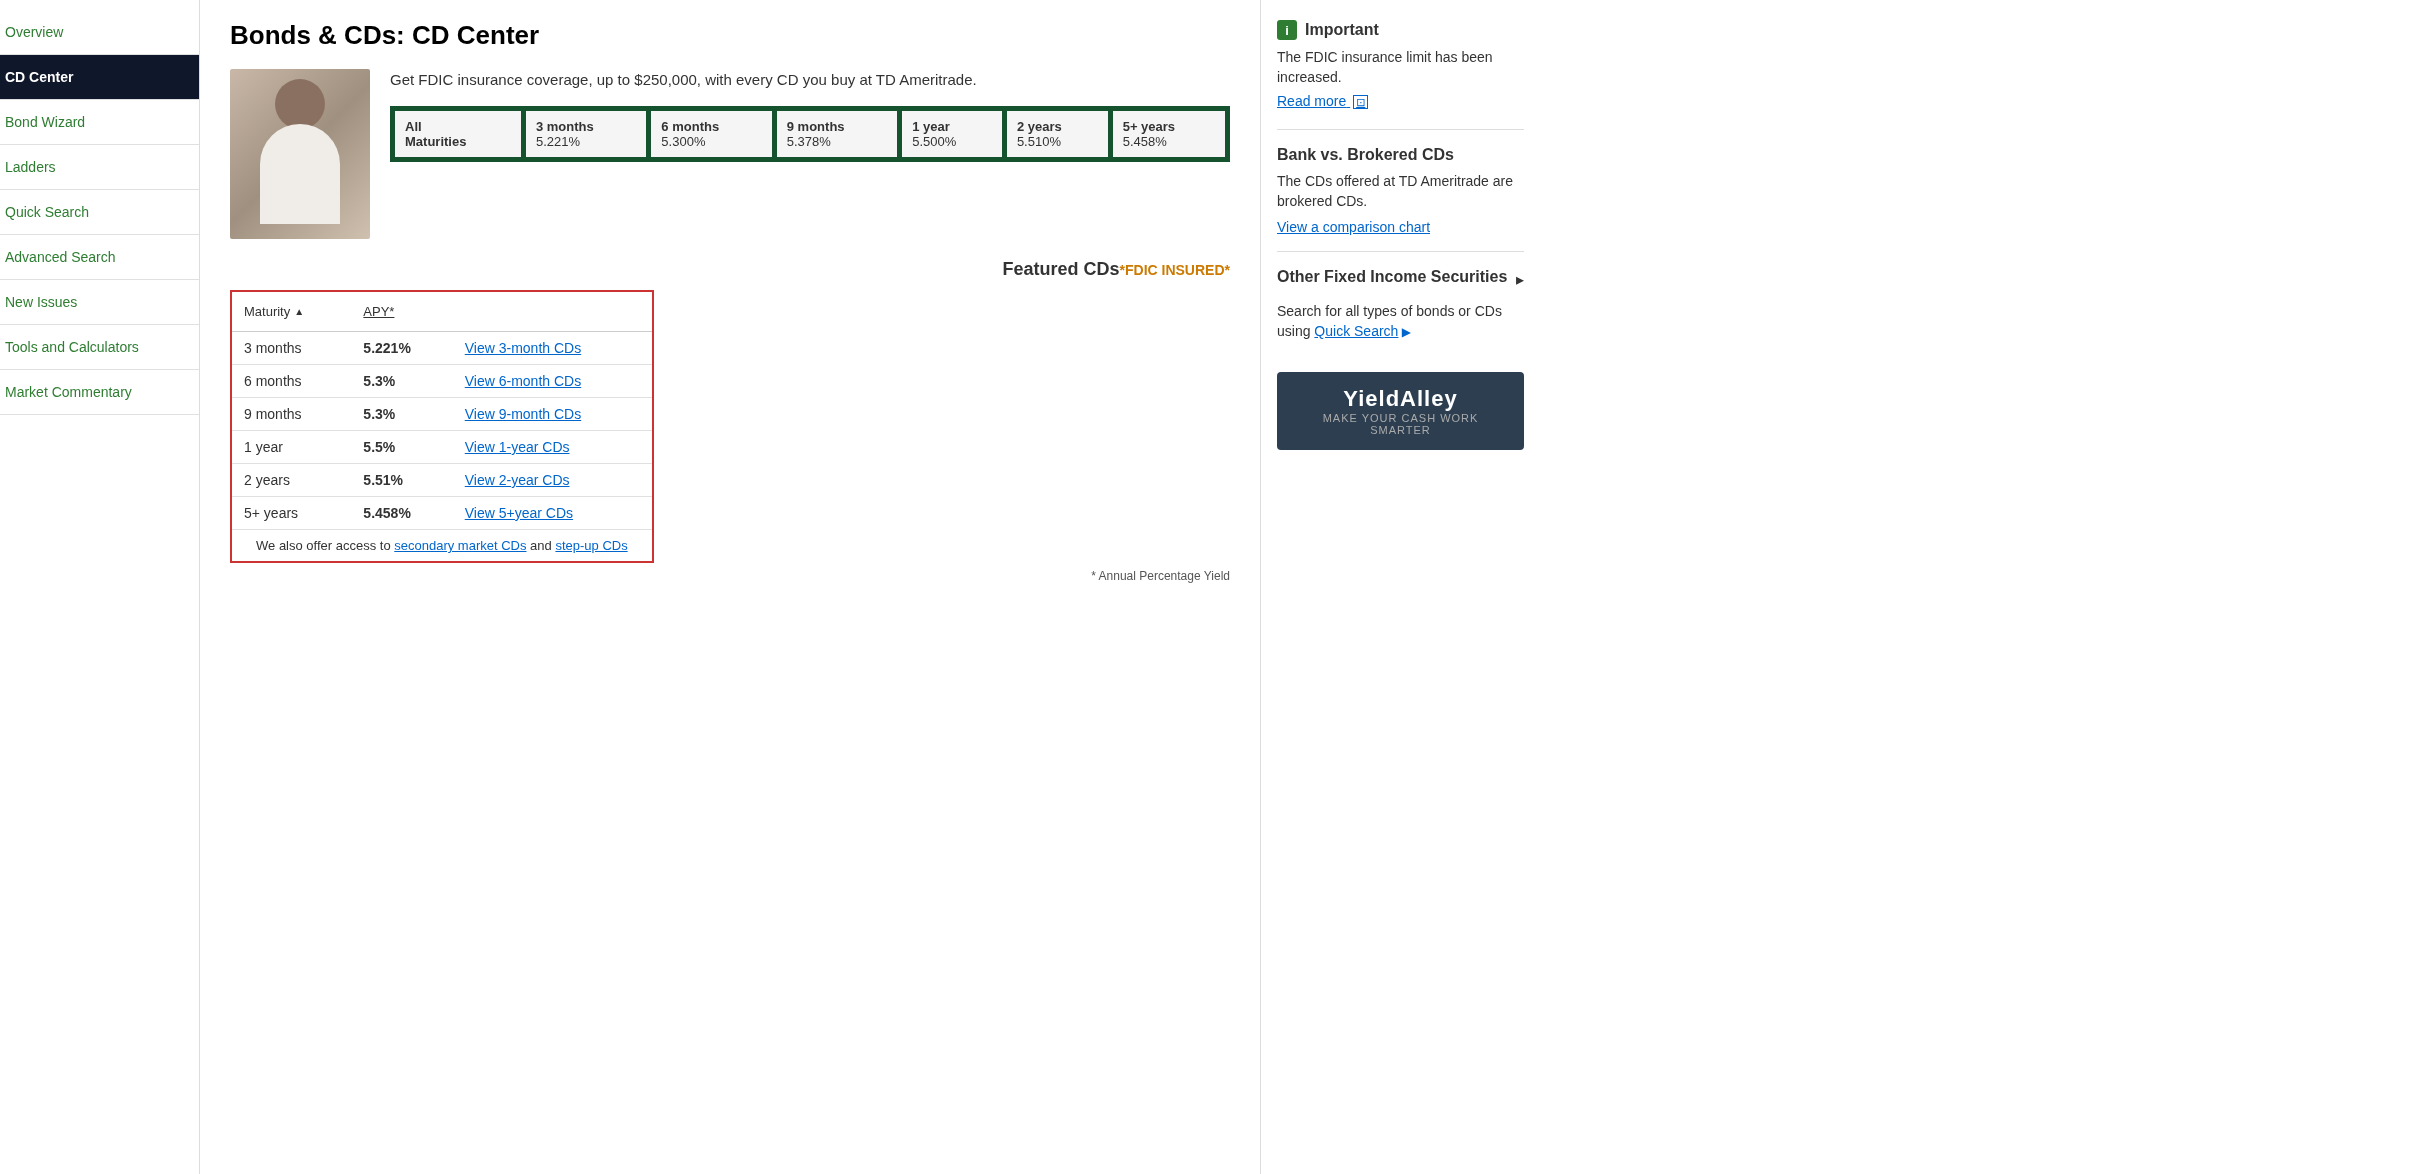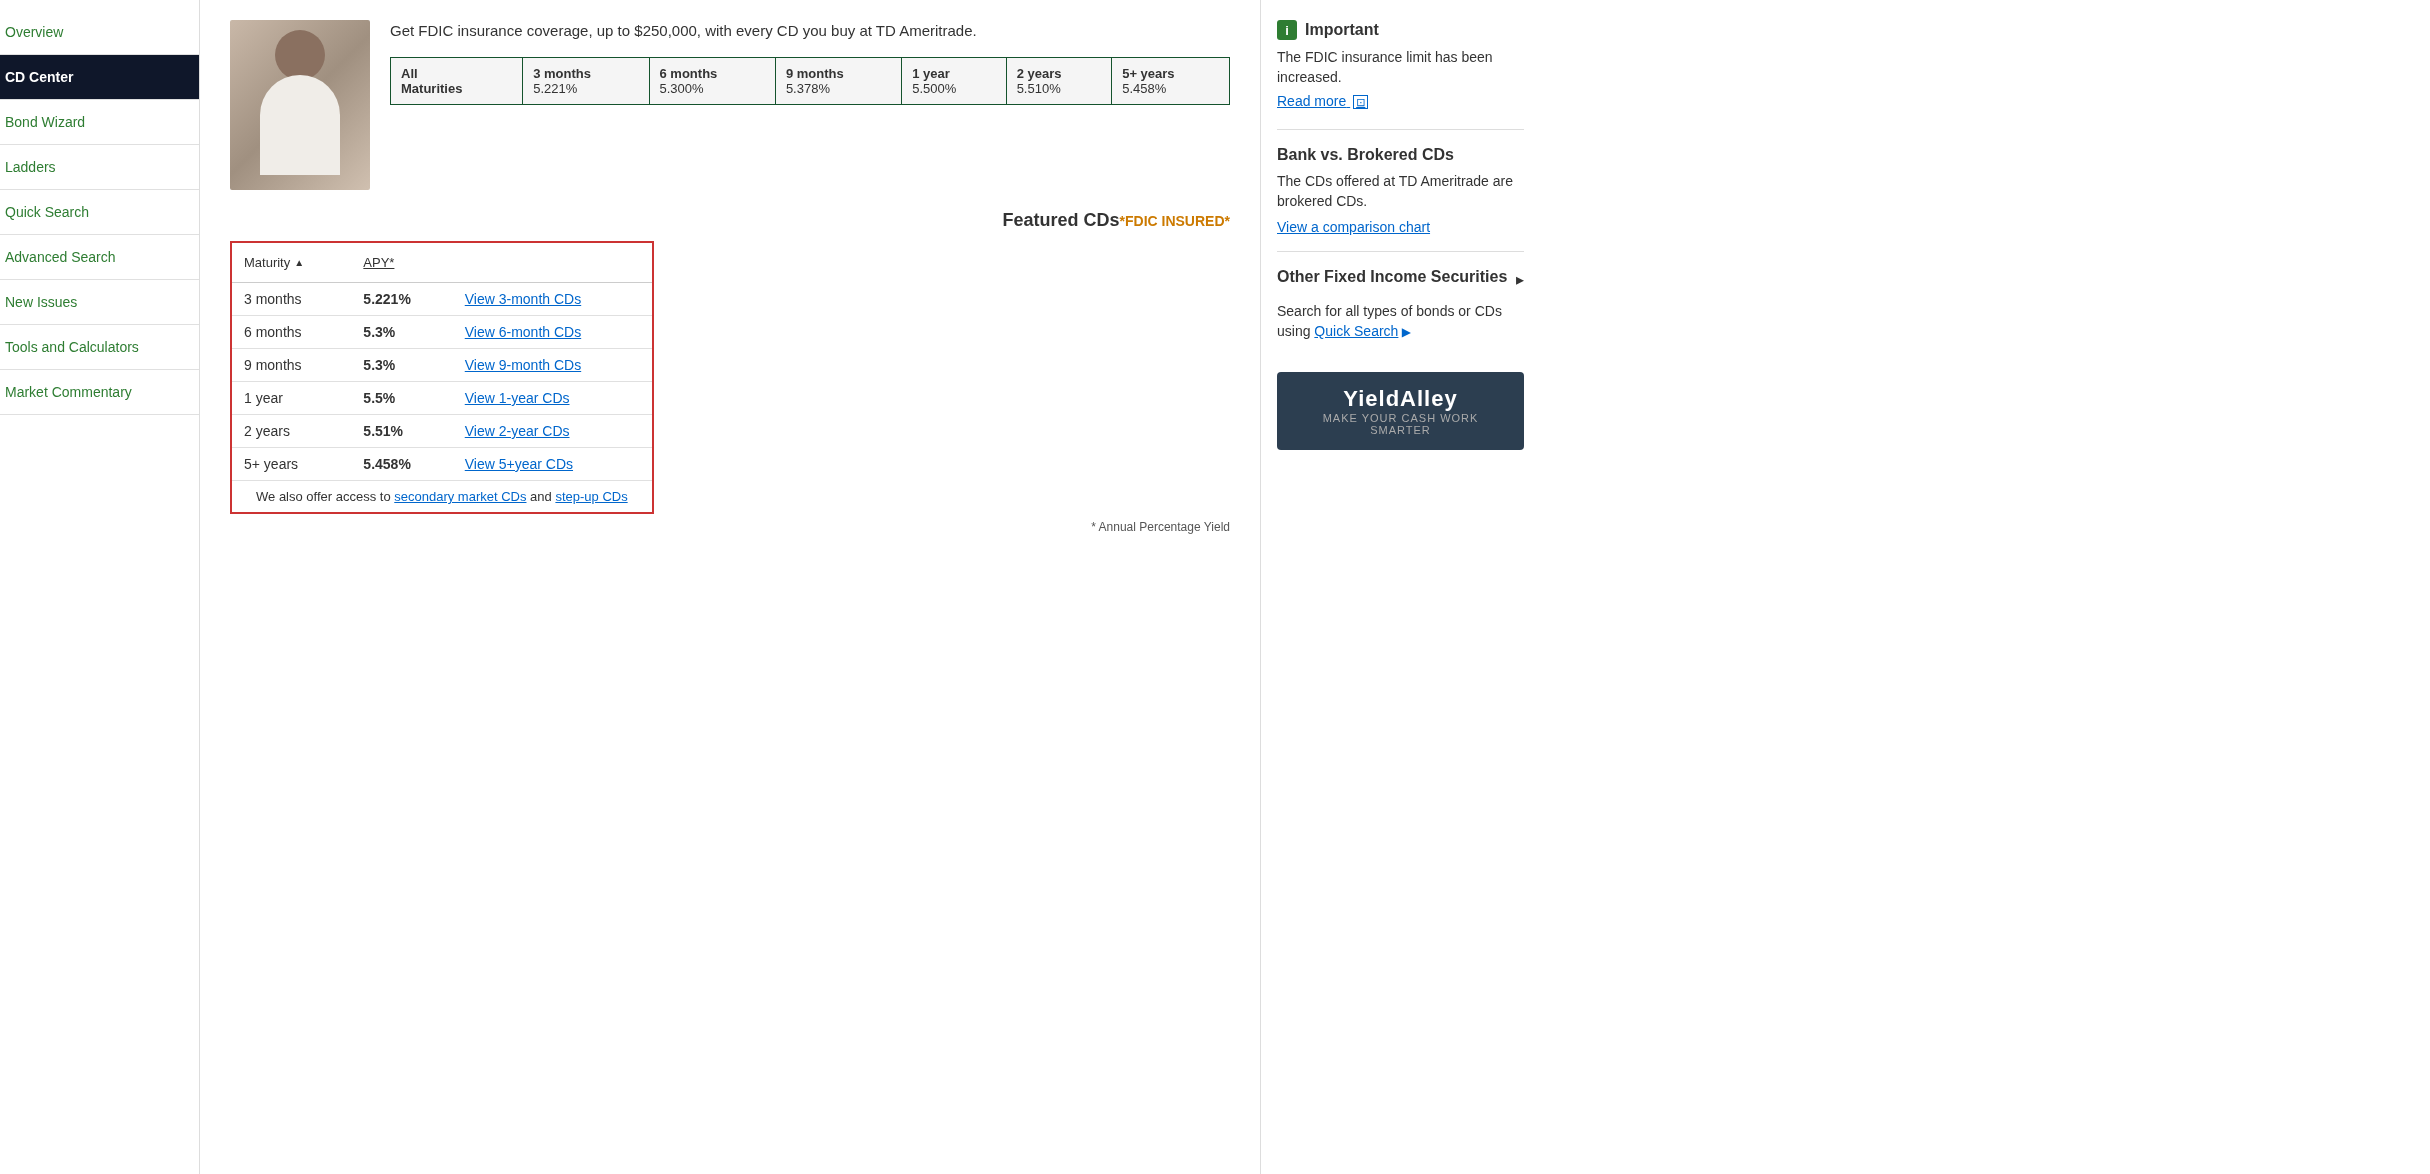--- a/index.html
+++ b/index.html
@@ -92,21 +92,21 @@
     }
 
     
     .maturity-table {
       border-collapse: collapse;
       width: 100%;
       margin-bottom: 0;
     }
     .maturity-table th {
       background: #f5f5f5;
-      border: 1px solid #14532d;
+      border: 5px solid #14532d;
       padding: 8px 10px;
       font-size: 13px;
       font-weight: bold;
       text-align: left;
     }
     .maturity-table th .rate {
       display: block;
       font-size: 13px;
       font-weight: normal;
     }
@@ -310,20 +310,21 @@
   <a class="sidebar-item">Bond Wizard</a>
   <a class="sidebar-item">Ladders</a>
   <a class="sidebar-item">Quick Search</a>
   <a class="sidebar-item">Advanced Search</a>
   <a class="sidebar-item">New Issues</a>
   <a class="sidebar-item">Tools and Calculators</a>
   <a class="sidebar-item">Market Commentary</a>
 </nav>
 
 <main class="main-content">
+  <h1 class="page-title">Bonds &amp; CDs: CD Center</h1>
 
   <div class="hero-section">
     <div class="hero-image"></div>
     <div class="hero-text">
       <p class="hero-description">Get FDIC insurance coverage, up to $250,000, with every CD you buy at TD Ameritrade.</p>
 
       <table class="maturity-table">
         <thead>
           <tr>
             <th>

